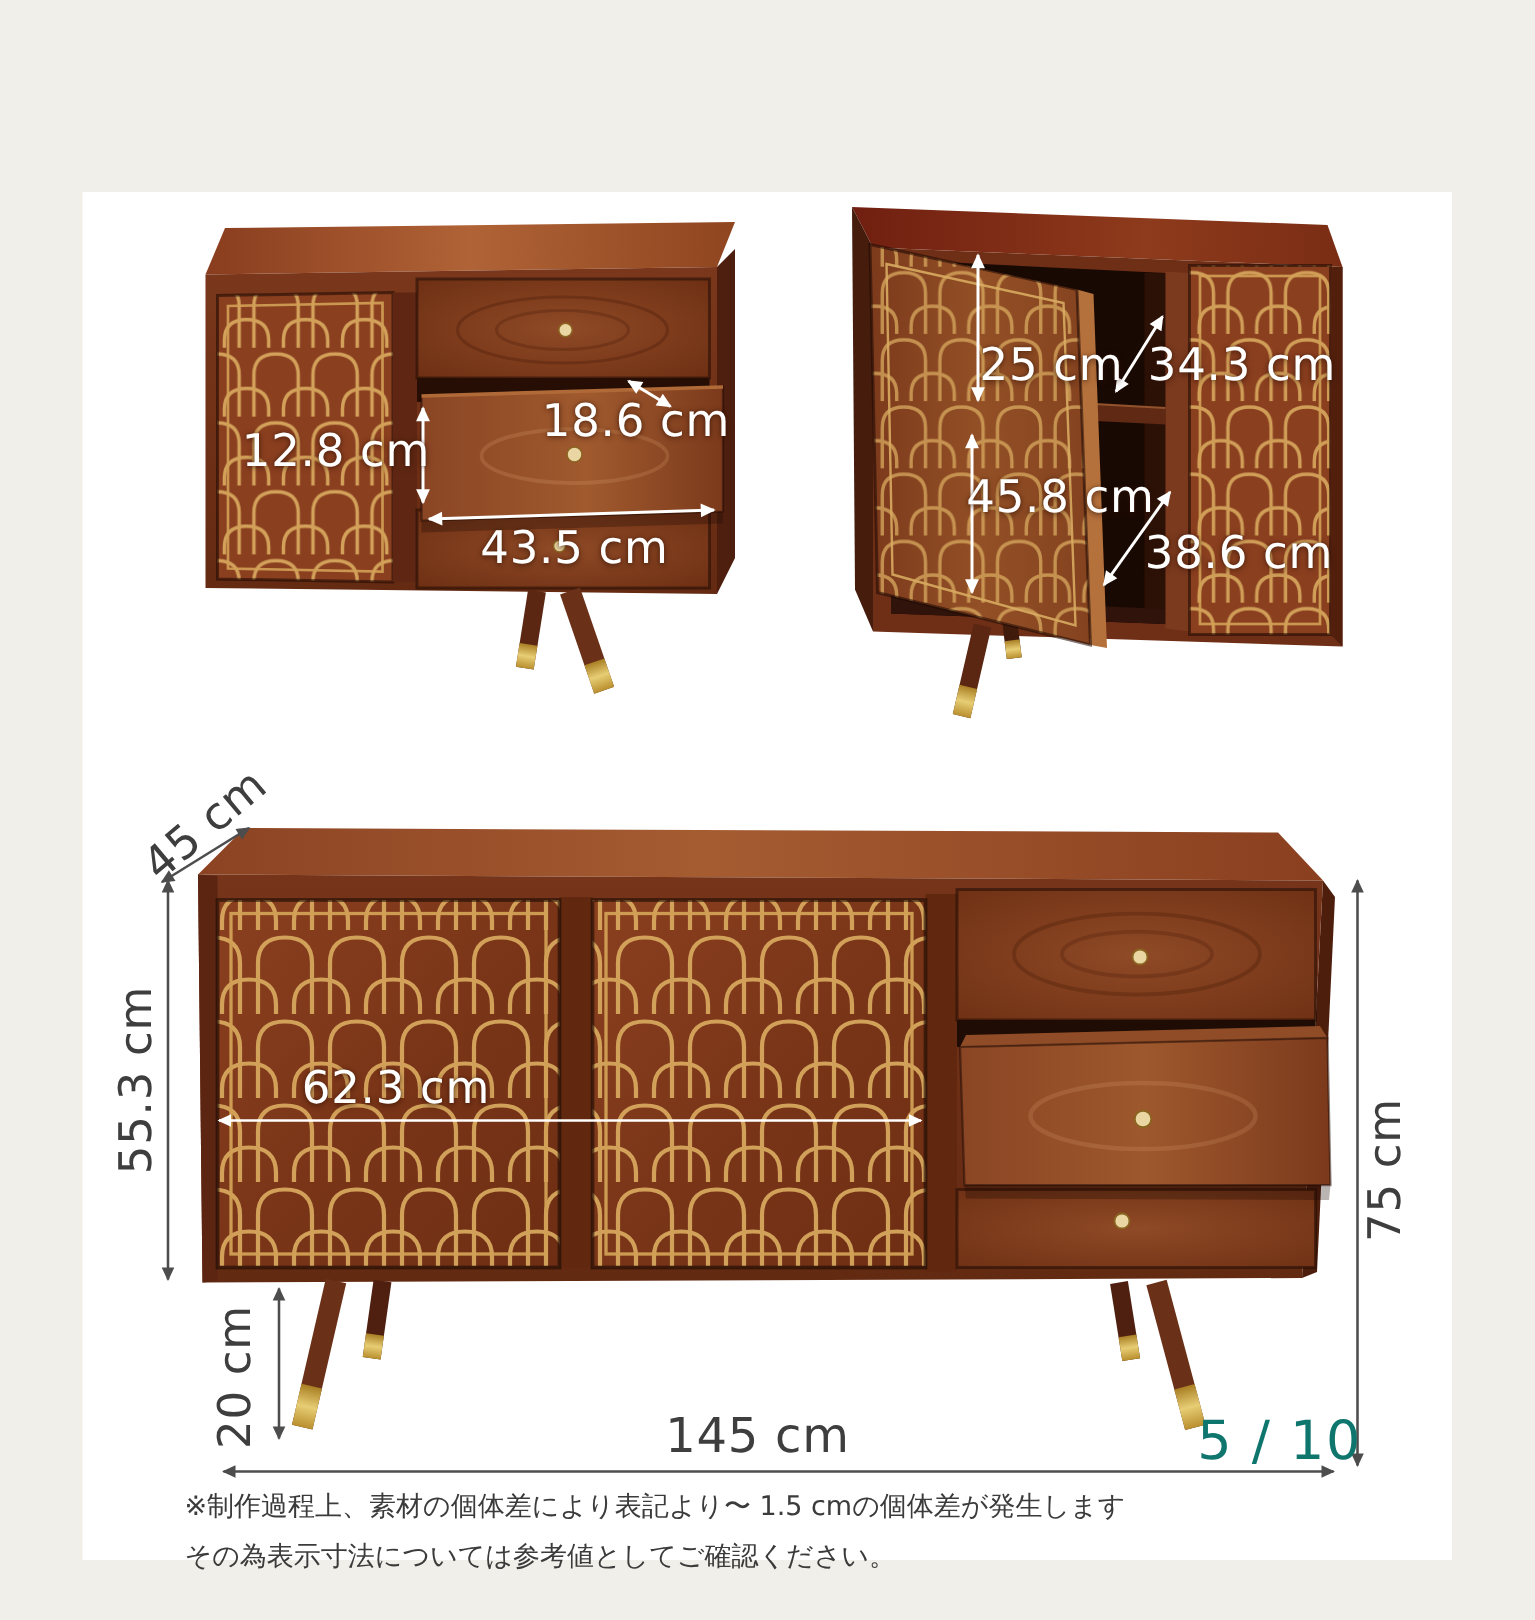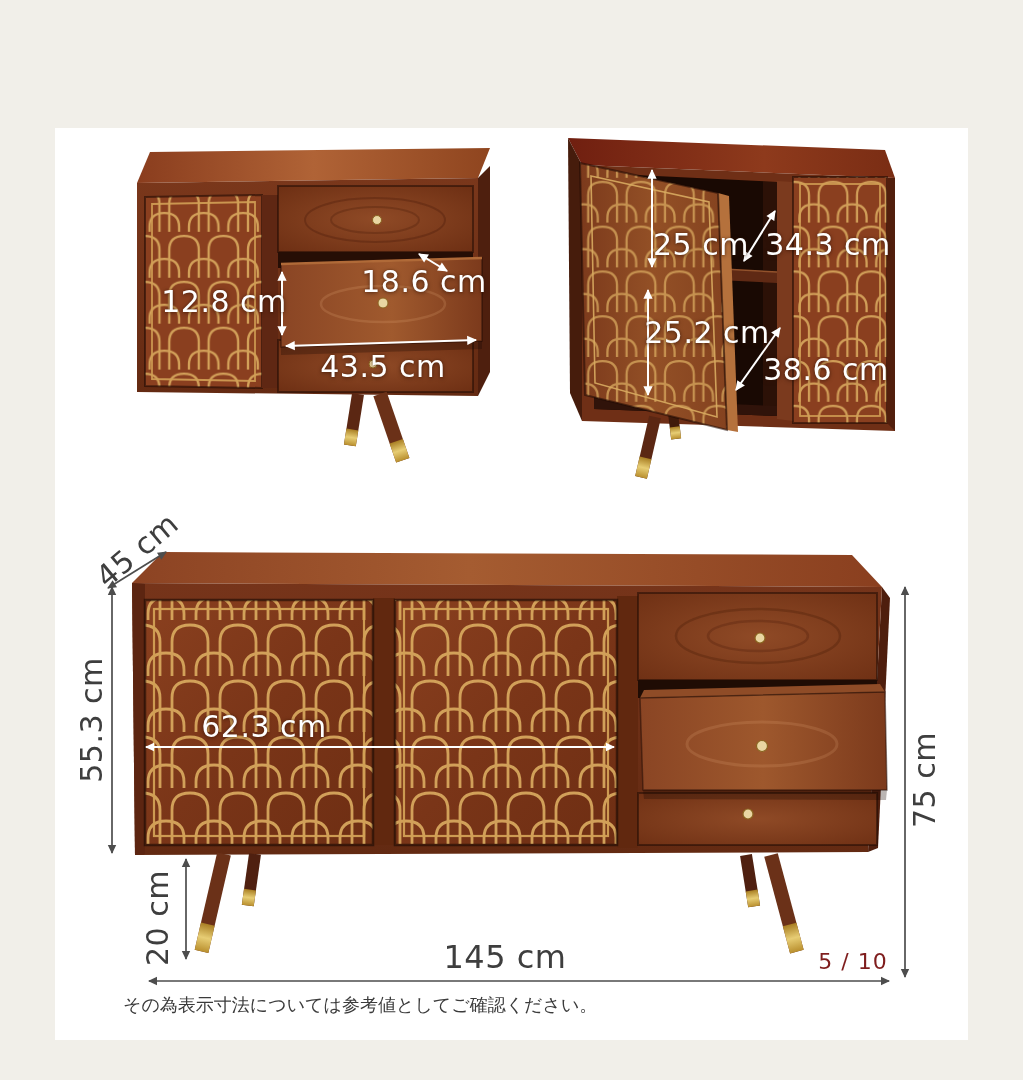--- a/index.html
+++ b/index.html
@@ -28,21 +28,21 @@
   .dim.rot40  { transform:translate(-50%,-50%) rotate(-40deg); }
   .dim.big { font-size:32px; }
   .note {
     position:absolute; font-size:18px; color:#3B3B3B; white-space:nowrap;
   }
   .footer-notes {
     position:absolute; left:68px; top:860px;
     font-size:18px; color:#3B3B3B; line-height:33px; white-space:nowrap;
   }
   .page-indicator {
-    position:absolute; font-size:22px; color:#7f1d1d; letter-spacing:1px;
+    position:absolute; font-size:36px; color:#0f766e; letter-spacing:1px;
     transform:translate(-50%,-50%); white-space:nowrap;
   }
 </style>
 </head>
 <body>
 
 <div class="panel">
 
   <div class="photo" style="left:70px; top:12px; width:420px; height:340px;">
     <svg width="420" height="340" viewBox="0 0 420 340">
@@ -213,21 +213,21 @@
 
       <g stroke="#FFFFFF" stroke-width="2">
         <line x1="107" y1="37" x2="107" y2="134" marker-start="url(#aw2)" marker-end="url(#aw2)"></line>
         <line x1="199" y1="128" x2="230" y2="78" marker-start="url(#aw2)" marker-end="url(#aw2)"></line>
         <line x1="103" y1="157" x2="103" y2="262" marker-start="url(#aw2)" marker-end="url(#aw2)"></line>
         <line x1="235" y1="195" x2="191" y2="257" marker-start="url(#aw2)" marker-end="url(#aw2)"></line>
       </g>
     </svg>
     <div class="dim white" style="left:156px; top:111px;">25 cm</div>
     <div class="dim white" style="left:283px; top:111px;">34.3 cm</div>
-    <div class="dim white" style="left:162px; top:199px;">25.2 cm</div>
+    <div class="dim white" style="left:162px; top:199px;">45.8 cm</div>
     <div class="dim white" style="left:281px; top:236px;">38.6 cm</div>
   </div>
 
 
   <div class="photo" style="left:15px; top:380px; width:905px; height:478px;">
     <svg width="905" height="478" viewBox="0 0 905 478">
       <defs>
         <linearGradient id="tf3" x1="0" y1="0" x2="1" y2="0">
           <stop offset="0" stop-color="#8C4323"></stop>
             <stop offset="0.45" stop-color="#A55C31"></stop>
@@ -347,16 +347,17 @@
     <div class="dim rot40" style="left:67px; top:42px;">45 cm</div>
     <div class="dim rot90" style="left:21px; top:212px;">55.3 cm</div>
     <div class="dim white" style="left:194px; top:218px;">62.3 cm</div>
     <div class="dim rot90" style="left:87px; top:410px;">20 cm</div>
     <div class="dim big" style="left:435px; top:437px;margin-top:12px;">145 cm</div>
     <div class="dim rot90" style="left:854px; top:272px;">75 cm</div>
     <div class="page-indicator" style="left:783px; top:453px;">5 / 10</div>
   </div>
 
   <div class="footer-notes">
+    <div>※制作過程上、素材の個体差により表記より〜 1.5 cmの個体差が発生します</div>
     <div>その為表示寸法については参考値としてご確認ください。</div>
   </div>
 
 </div>
 
 </body></html>

